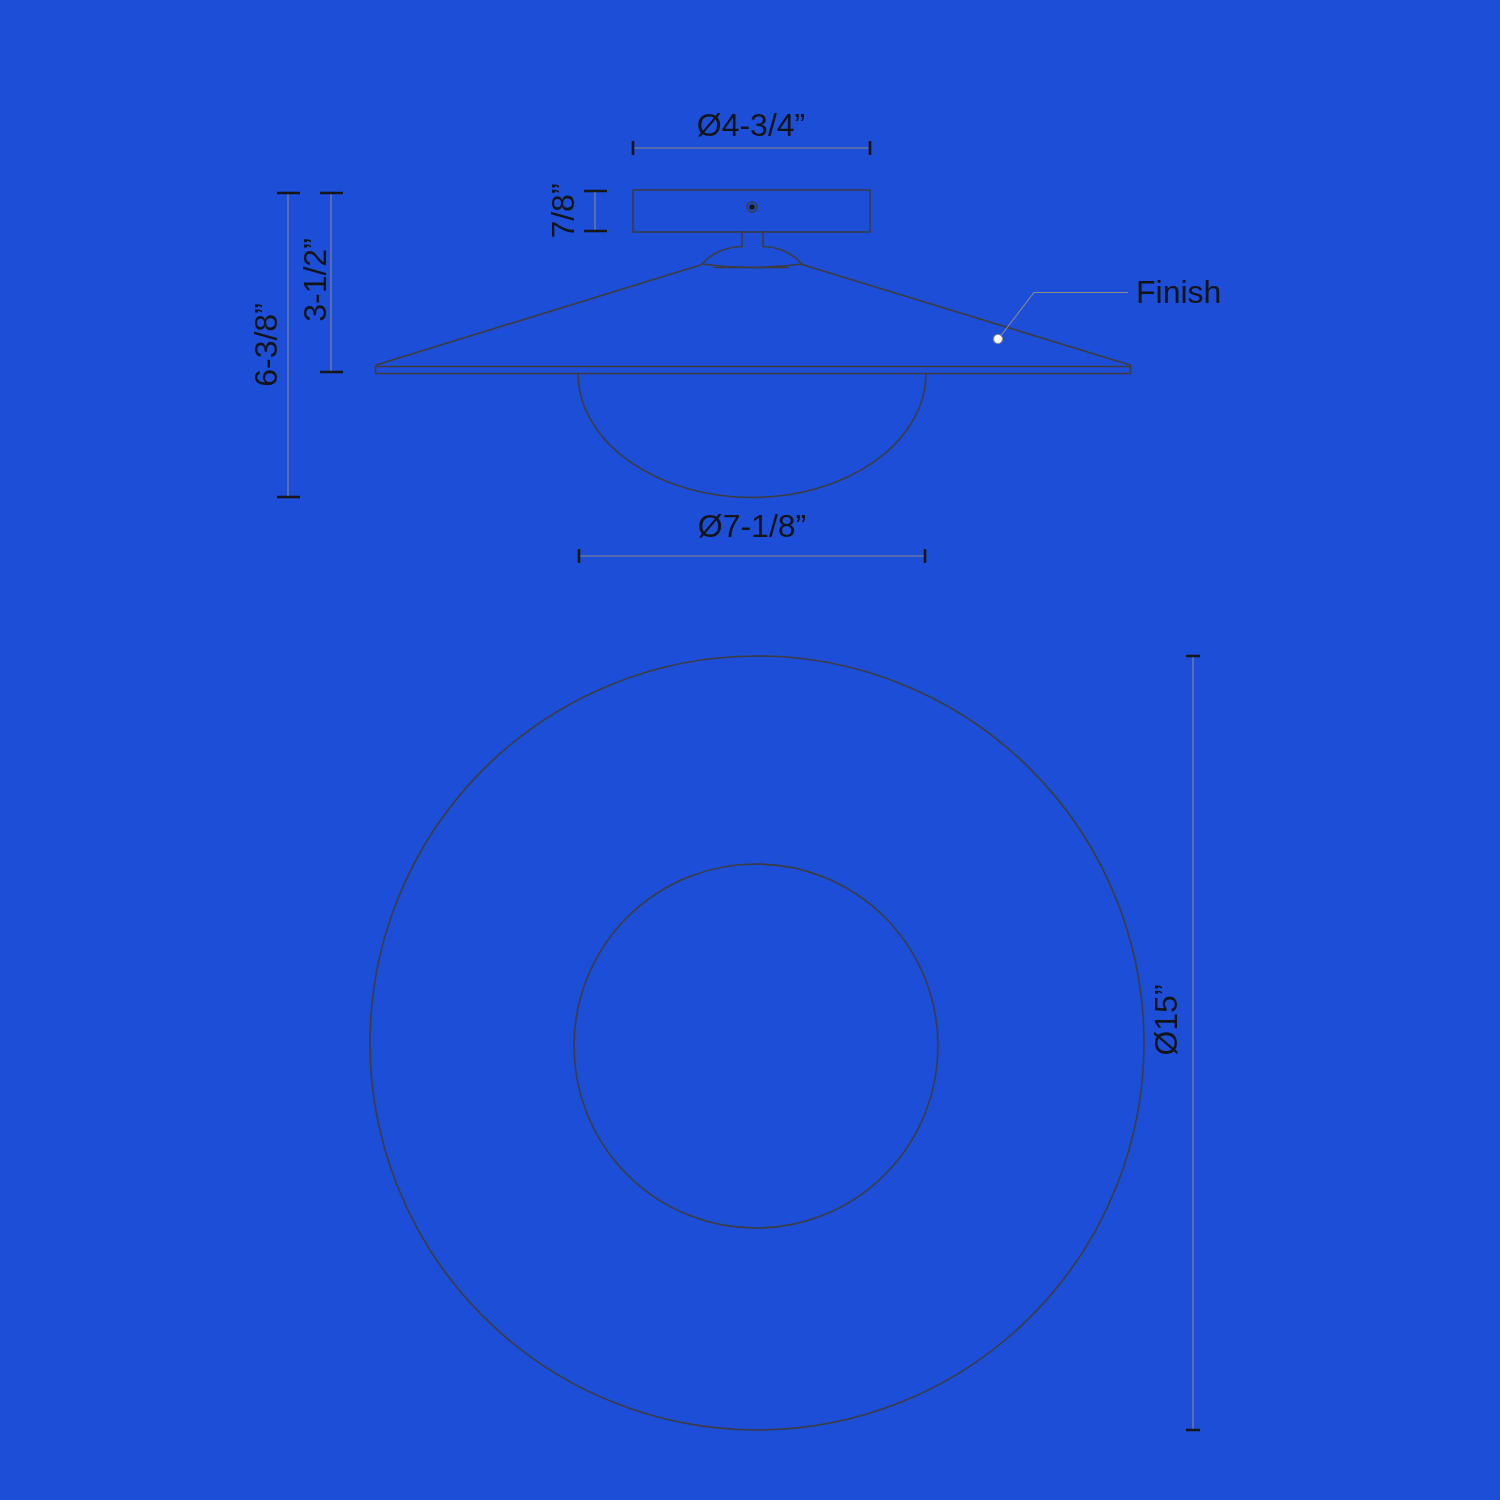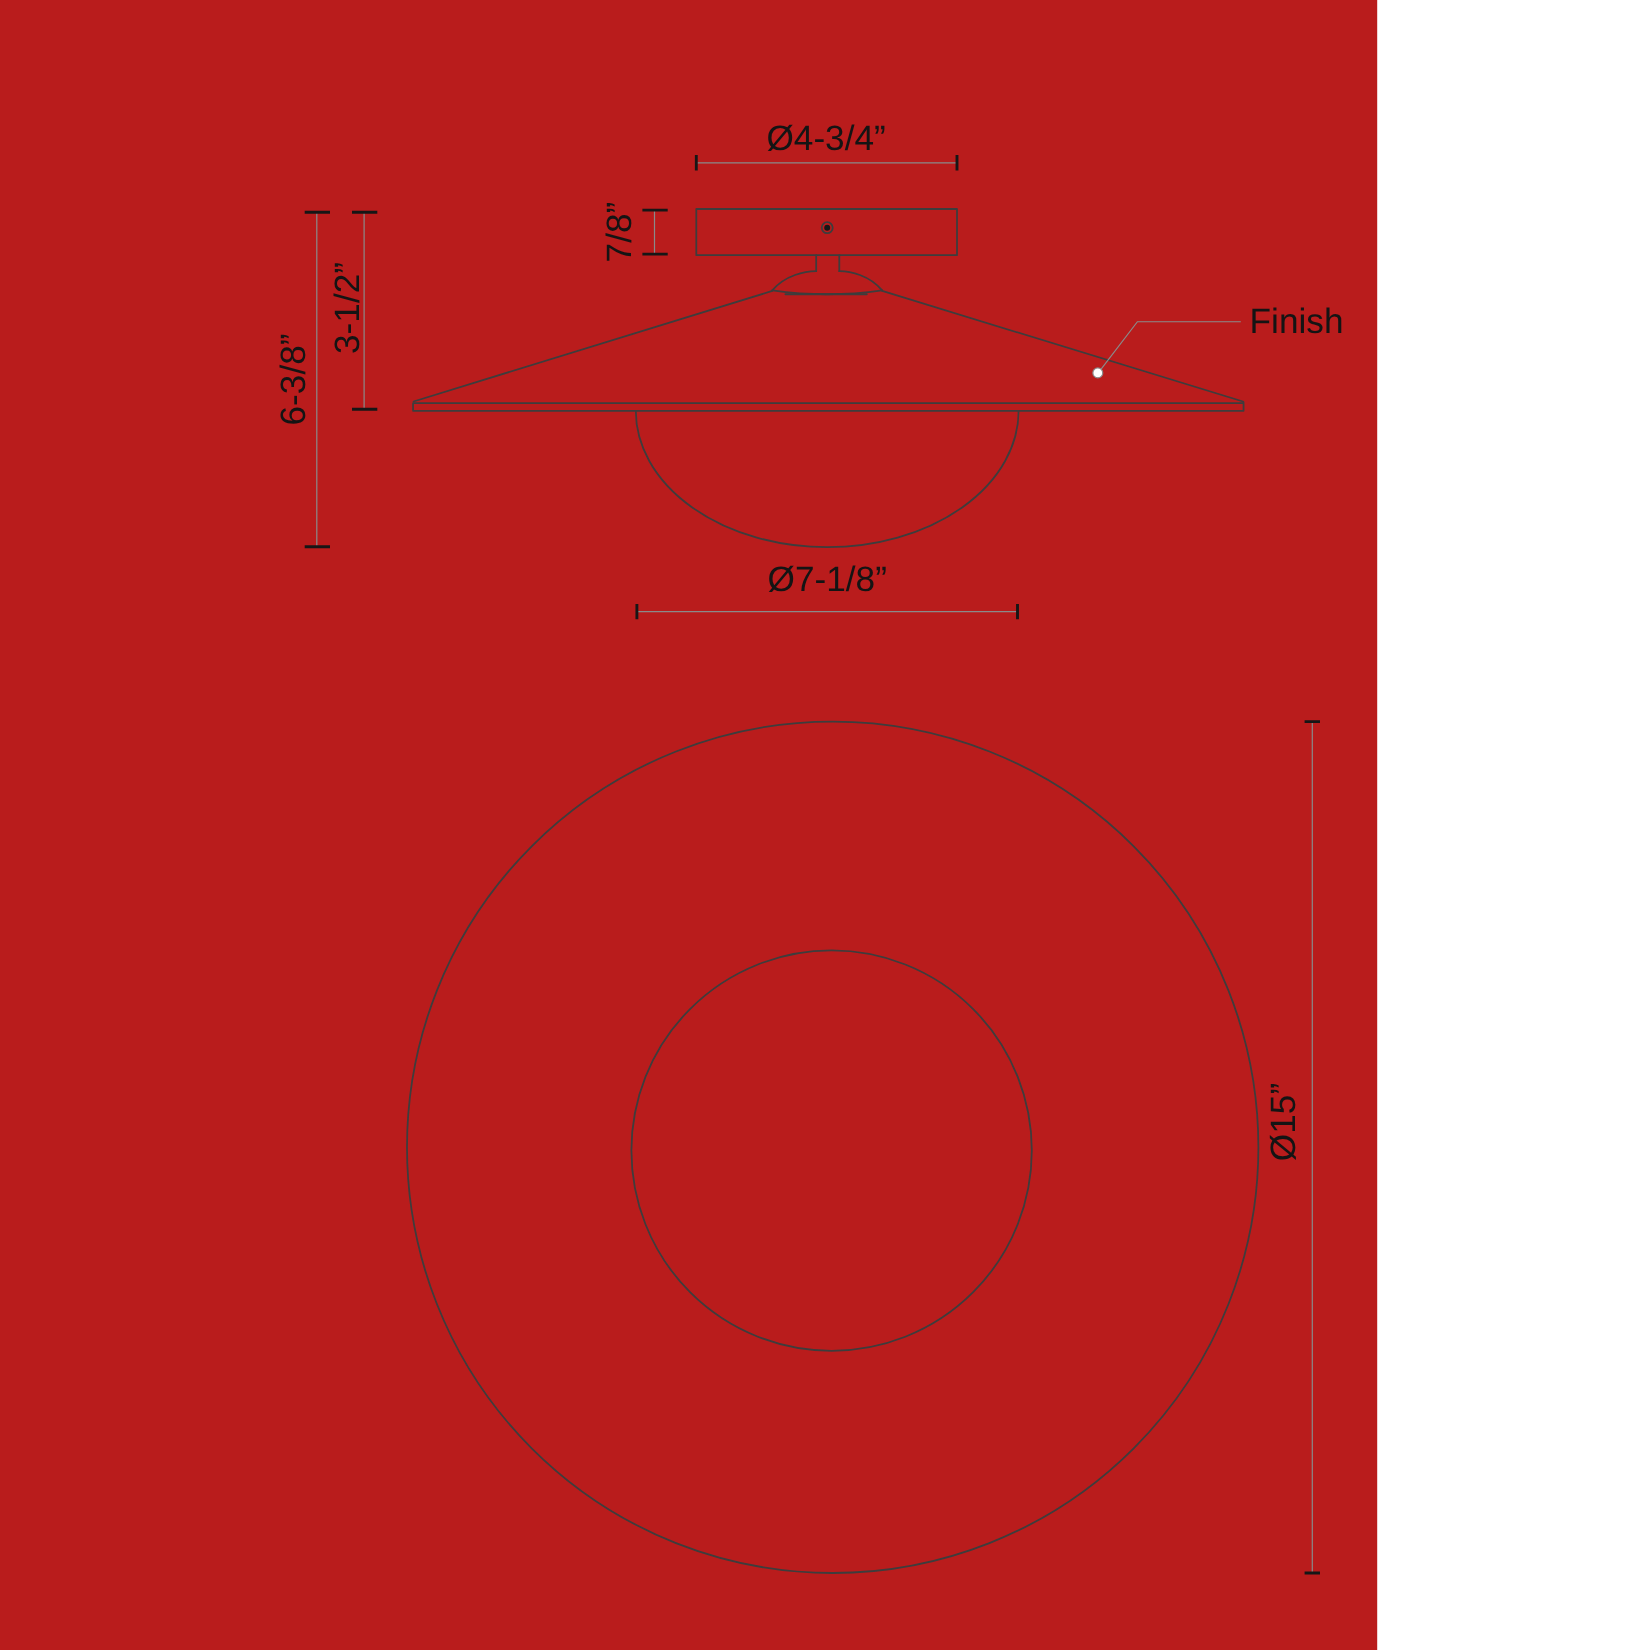--- a/index.html
+++ b/index.html
@@ -2,23 +2,23 @@
 <html><head>
 <meta charset="utf-8">
 <style>
   html, body {
     margin: 0;
     padding: 0;
     background: #ffffff;
   }
   .canvas {
     position: relative;
-    width: 1252px;
+    width: 1500px;
     height: 1500px;
-    background: #b91c1c;
+    background: #1d4ed8;
     overflow: hidden;
   }
   svg.drawing {
     display: block;
     width: 1500px;
     height: 1500px;
   }
   svg.drawing text {
     font-family: "Liberation Sans", "DejaVu Sans", sans-serif;
     font-size: 32px;

